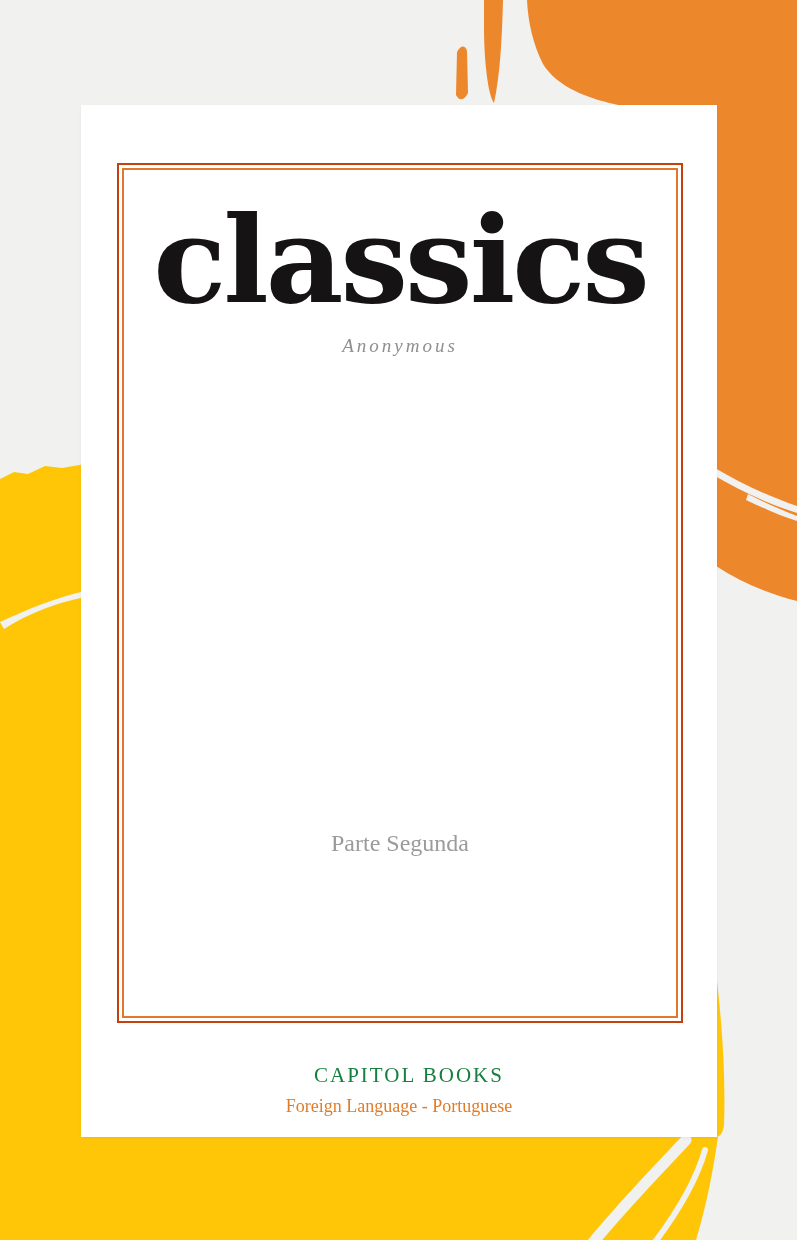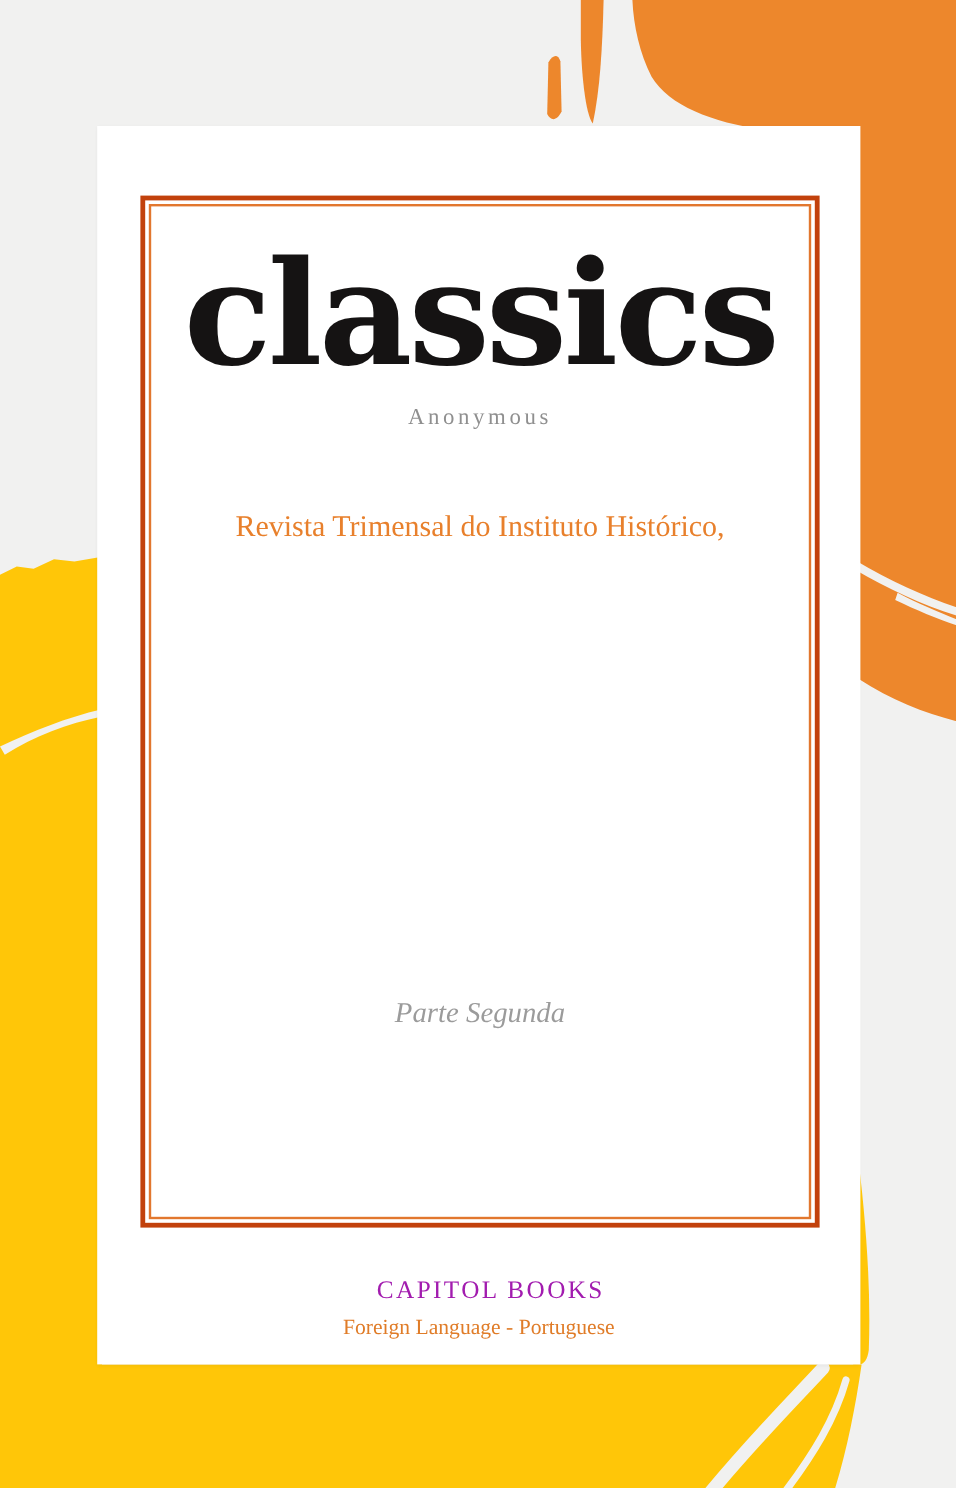--- a/index.html
+++ b/index.html
@@ -14,65 +14,65 @@
   .card{
     position:absolute;left:81px;top:105px;
     width:636px;height:1032px;
     background:#FFFFFF;
     z-index:1;
     box-shadow:0 1px 3px rgba(0,0,0,0.05);
   }
   .frame-outer{
     position:absolute;left:36px;top:58px;
     width:566px;height:860px;
-    border:4px solid #c2410c;
+    border:2px solid #c2410c;
     box-sizing:border-box;
   }
   .frame-inner{
     position:absolute;left:3px;top:3px;right:3px;bottom:3px;
     border:2px solid #E2772E;
     text-align:center;
   }
   .book-title{
     margin:21px 0 0 0;
     font-family:"DejaVu Serif", serif;
     font-weight:bold;
     font-size:120px;
     line-height:137px;
     letter-spacing:-3px;
     color:#151313;
   }
   .book-title div{white-space:nowrap;}
   .author{
     margin-top:6px;
+    font-style:italic;
     font-size:19px;
     line-height:24px;
     letter-spacing:3px;
     color:#8F8F8F;
   }
   .subtitle{
     margin-top:65px;
     font-size:25px;
     line-height:30px;
     color:#E8802C;
   }
   .part-label{
     position:absolute;left:0;right:0;top:659px;
     font-size:24px;
     line-height:28px;
     color:#9B9B9B;
     text-align:center;
-    font-style:italic;
   }
   .publisher{
     position:absolute;left:0;right:0;top:958px;
     font-size:21px;
     line-height:24px;
     letter-spacing:2px;
-    color:#a21caf;
+    color:#15803d;
     text-align:center;
     padding-left:20px;
   }
   .category{
     position:absolute;left:0;right:0;top:992px;
     font-size:18px;
     line-height:18px;
     color:#E07C28;
     text-align:center;
   }
@@ -126,21 +126,20 @@
     <div class="frame-outer">
       <div class="frame-inner">
 
         <h1 class="book-title">
           <div>classics</div>
         </h1>
 
         <div class="author">Anonymous</div>
 
         <div class="subtitle">
-          <div>Revista Trimensal do Instituto Histórico,</div>
         </div>
 
         <div class="part-label">Parte Segunda</div>
 
       </div>
     </div>
 
     <div class="publisher">CAPITOL BOOKS</div>
     <div class="category">Foreign Language - Portuguese</div>
 

